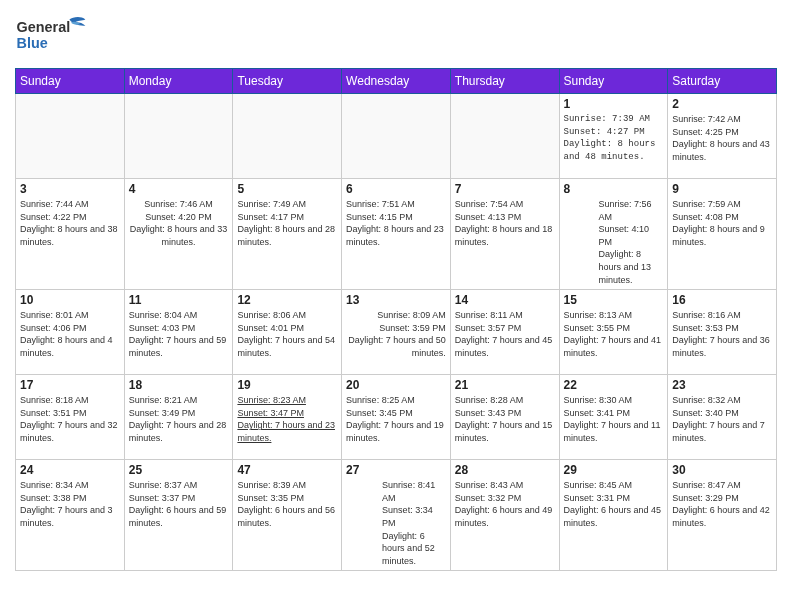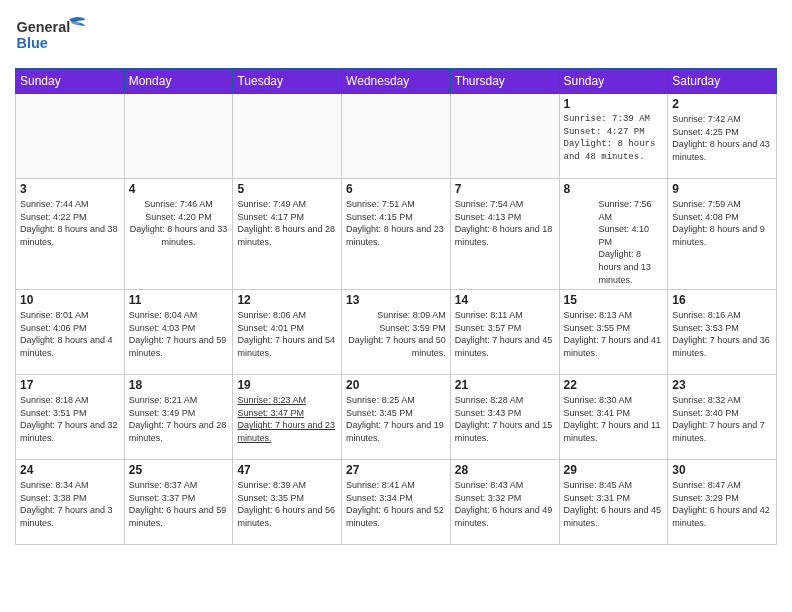--- a/index.html
+++ b/index.html
@@ -282,21 +282,21 @@
 Daylight: 6 hours and 59 minutes.</div>
           </td>
           <td>
             <span class="day-number">47</span>
             <div class="day-info" style="white-space: pre-line;">Sunrise: 8:39 AM
 Sunset: 3:35 PM
 Daylight: 6 hours and 56 minutes.</div>
           </td>
           <td>
             <span class="day-number">27</span>
-            <div class="day-info" style="white-space: pre-line;">Sunrise: 8:41 AM
+            <div class="day-info" style="white-space: pre-line; margin-left: 36px;">Sunrise: 8:41 AM
 Sunset: 3:34 PM
 Daylight: 6 hours and 52 minutes.</div>
           </td>
           <td>
             <span class="day-number">28</span>
             <div class="day-info" style="white-space: pre-line;">Sunrise: 8:43 AM
 Sunset: 3:32 PM
 Daylight: 6 hours and 49 minutes.</div>
           </td>
           <td>

